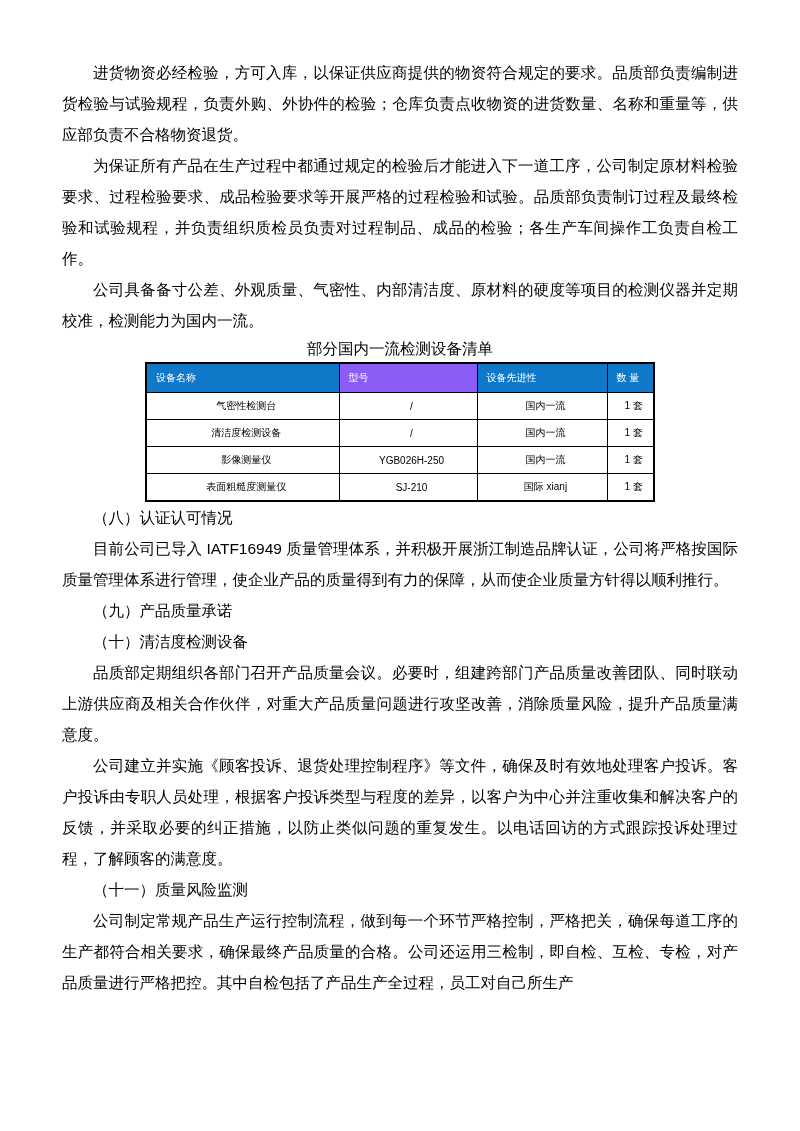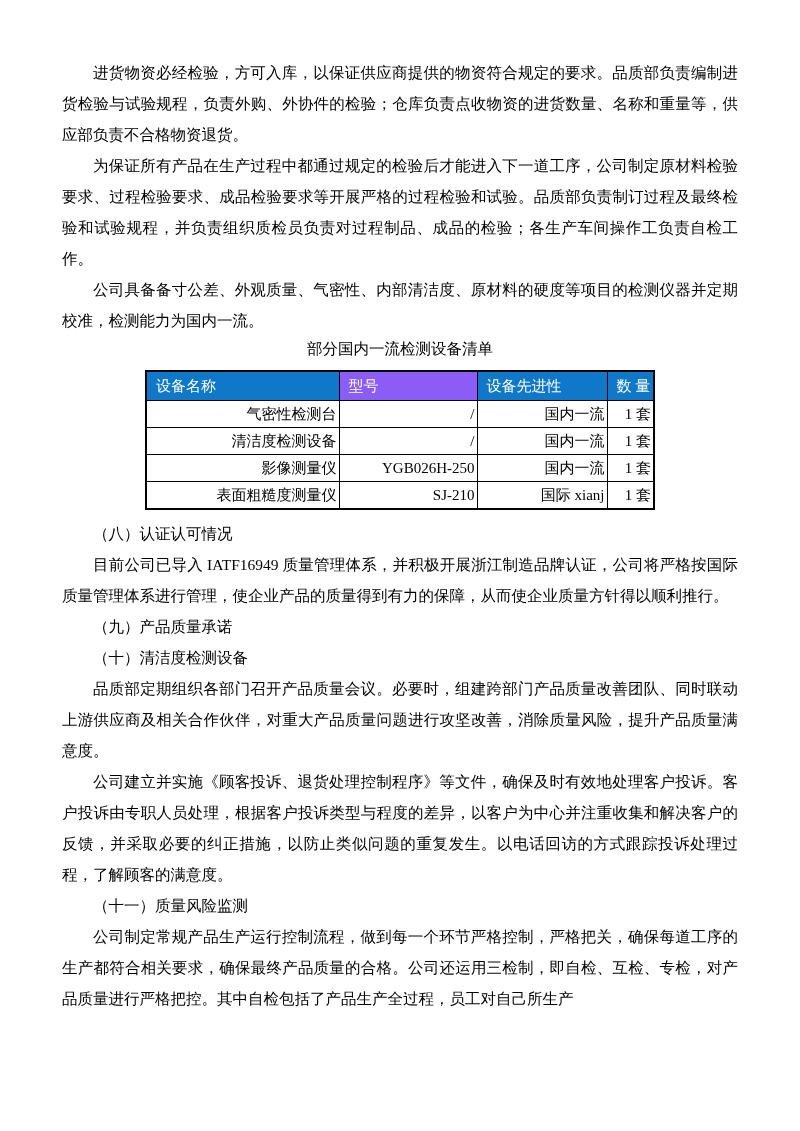--- a/index.html
+++ b/index.html
@@ -7,21 +7,21 @@
     padding: 0;
     background: #ffffff;
   }
   .page {
     position: relative;
     box-sizing: border-box;
     width: 800px;
     height: 1131px;
     background: #ffffff;
     padding: 57px 62px 0 62px;
-    font-family: Liberation Serif, serif;
+    font-family: Liberation Sans, sans-serif;
     font-size: 15.5px;
     line-height: 31px;
     color: #000000;
     overflow: hidden;
   }
   p { margin: 0; }
   .para {
     text-align: justify;
     text-indent: 2em;
   }
@@ -30,39 +30,39 @@
     text-align: left;
   }
   .table-title {
     text-align: center;
     line-height: 26px;
   }
   table.equip {
     border-collapse: collapse;
     table-layout: fixed;
     width: 508px;
-    margin: 8px auto;
+    margin: 0 auto;
     border: 2px solid #000000;
-    font-size: 15px;
+    font-size: 10px;
     line-height: normal;
   }
   table.equip th {
     border: 1px solid #000000;
     color: #ffffff;
     font-weight: normal;
     text-align: left;
     padding: 0 2px 0 9px;
     height: 28px;
     vertical-align: middle;
     white-space: nowrap;
     overflow: hidden;
   }
   table.equip td {
     border: 1px solid #000000;
-    text-align: right;
+    text-align: center;
     padding: 0 2px 0 9px;
     height: 26px;
     vertical-align: middle;
     white-space: nowrap;
     overflow: hidden;
   }
 </style>
 </head>
 <body>
 

